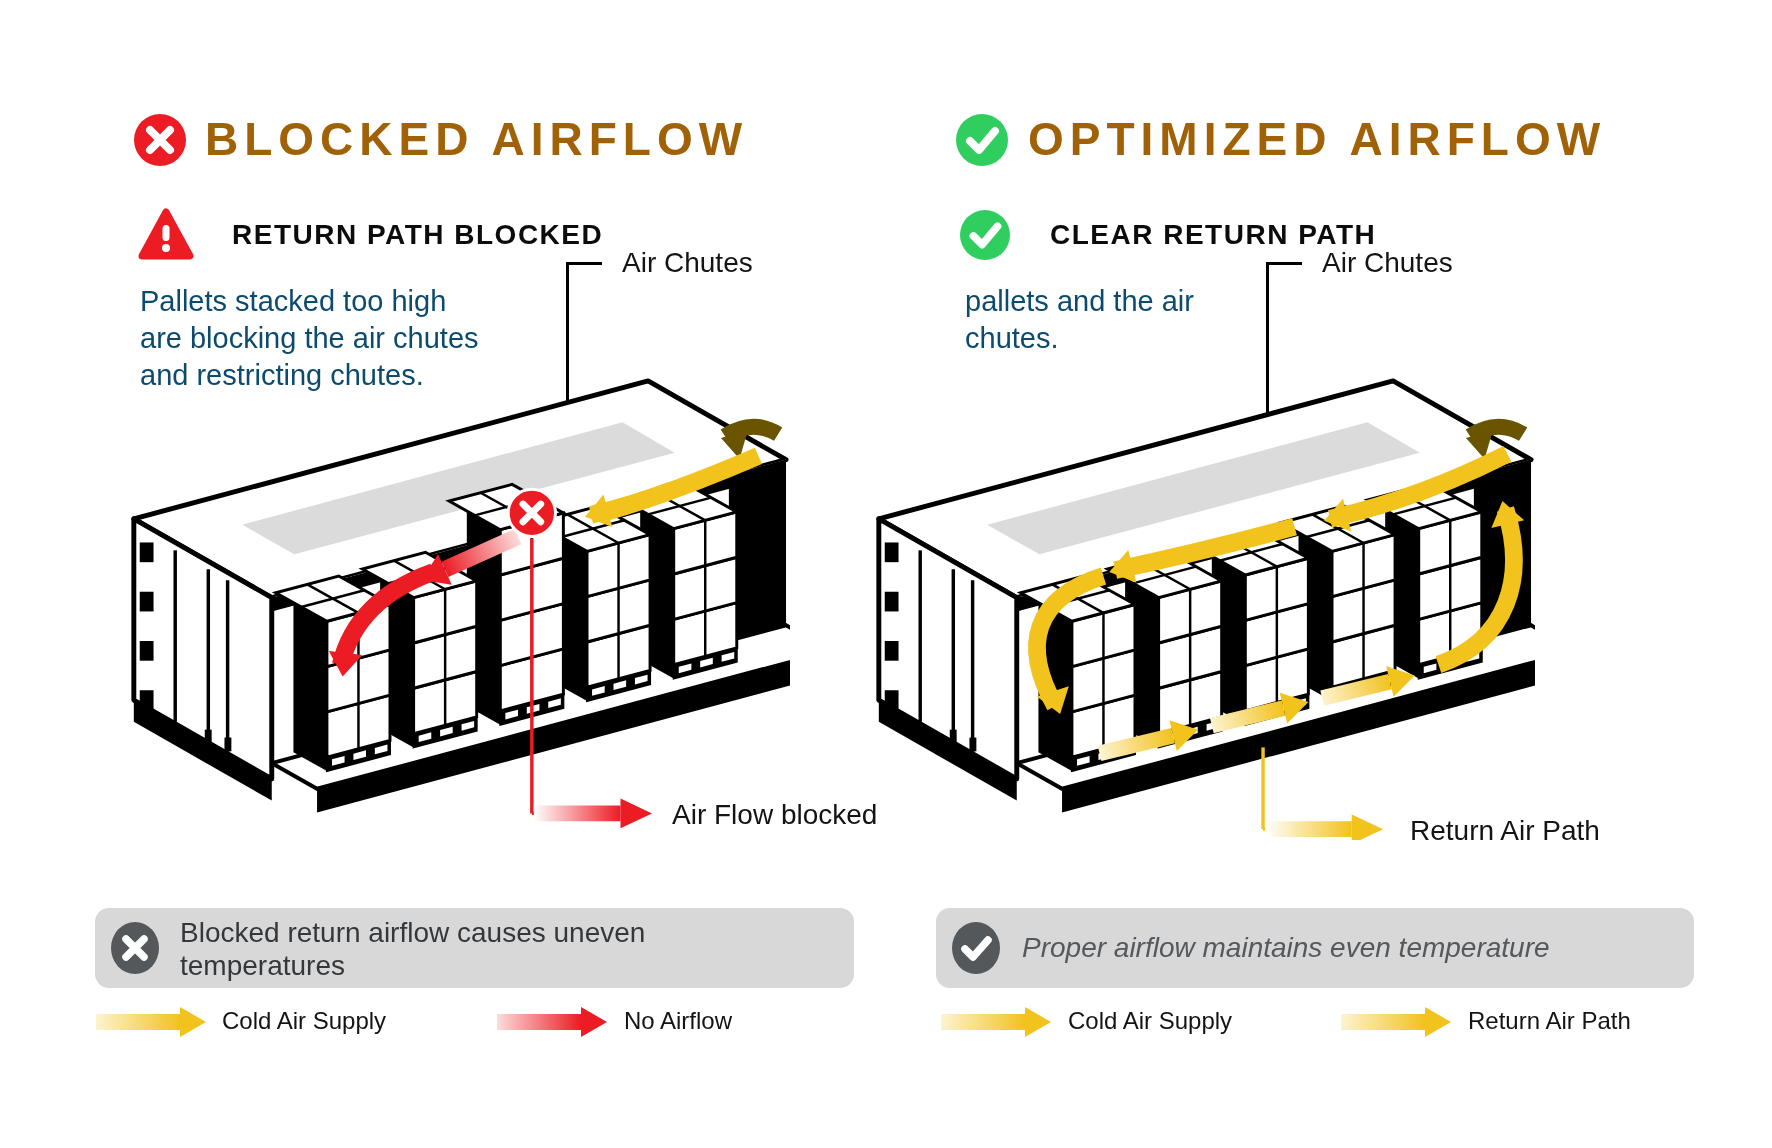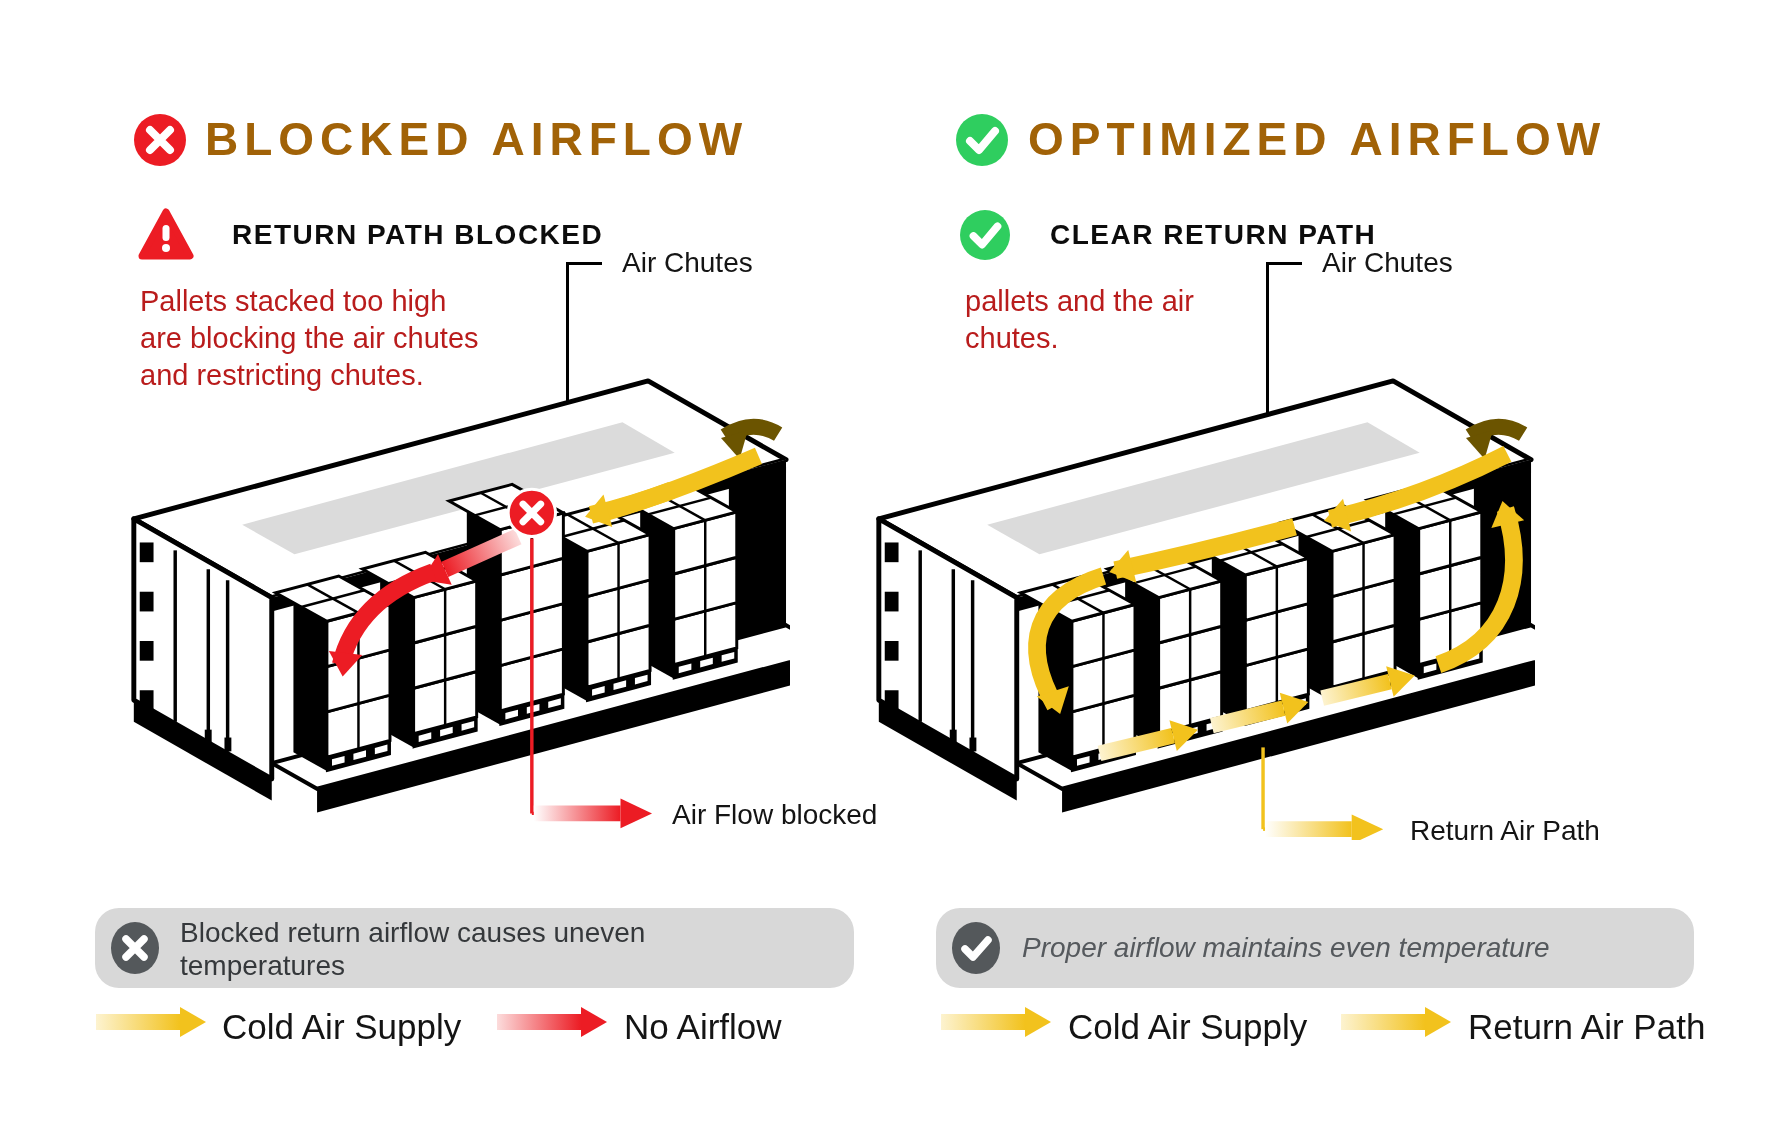--- a/index.html
+++ b/index.html
@@ -1,27 +1,27 @@
 <!DOCTYPE html>
 <html><head>
 <meta charset="utf-8">
 <style>
   html,body{margin:0;padding:0;background:#fff;}
   .canvas{position:relative;width:1772px;height:1148px;background:#fff;overflow:hidden;
           font-family:"Liberation Sans",sans-serif;color:#111;}
   .abs{position:absolute;}
   .panel-title{font-size:46px;font-weight:800;letter-spacing:6px;color:#a16207;white-space:nowrap;}
   .panel-sub{font-size:28px;font-weight:700;letter-spacing:1.5px;color:#0c0c0c;white-space:nowrap;}
-  .desc{font-size:29px;line-height:37px;color:#b91c1c;}
+  .desc{font-size:29px;line-height:37px;color:#0c4a6e;}
   .small-label{font-size:28px;color:#141414;white-space:nowrap;margin-left:8px;}
   .callout-line{position:absolute;background:#000;}
-  .summary-box{position:absolute;background:#D8D8D8;border-radius:24px;}
+  .summary-box{position:absolute;background:#D8D8D8;border-radius:14px;}
   .summary-text-l{font-size:28px;color:#35383b;line-height:33px;white-space:nowrap;}
   .summary-text-r{font-size:28px;color:#55595d;white-space:nowrap;}
-  .legend-label{font-size:35px;color:#141414;white-space:nowrap;}
+  .legend-label{font-size:24px;color:#141414;white-space:nowrap;}
   svg{display:block;}
 </style>
 </head>
 <body>
 
 <div class="canvas">
 
   <section>
 
     <span class="abs" style="left:134px;top:114px;">

